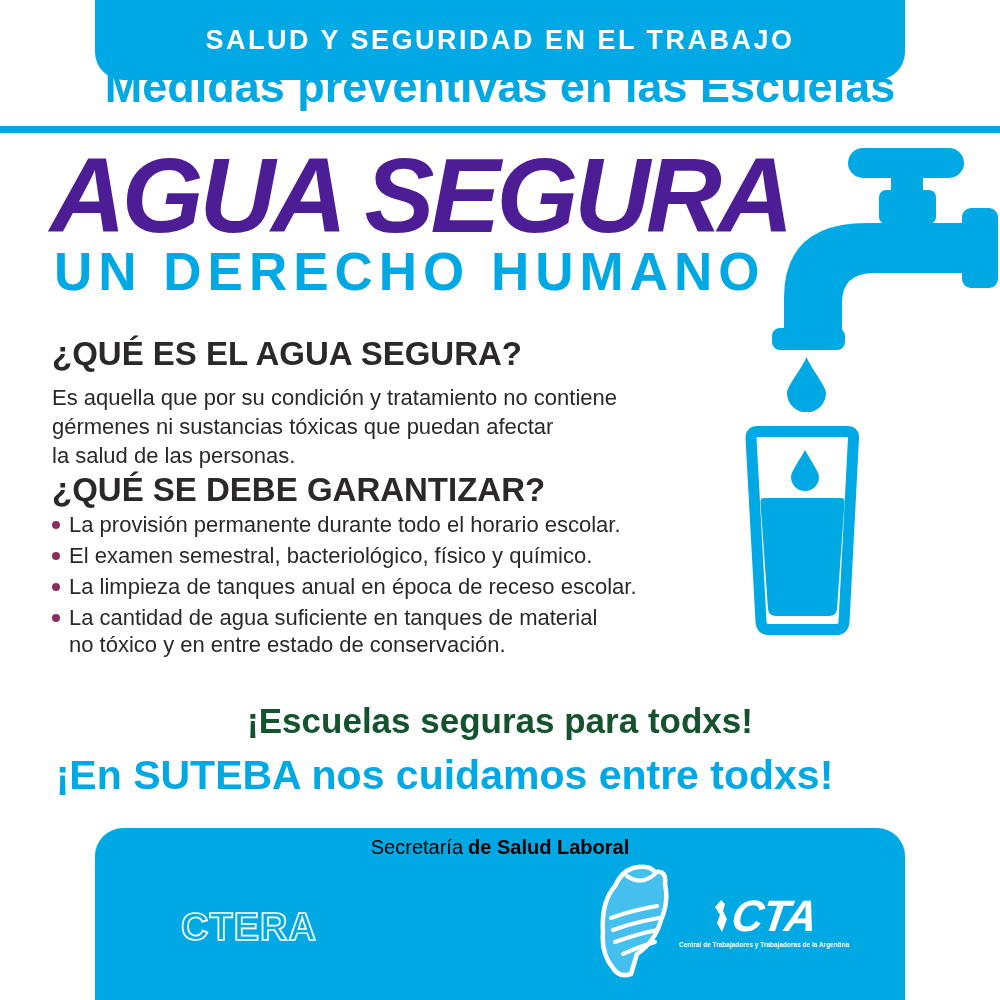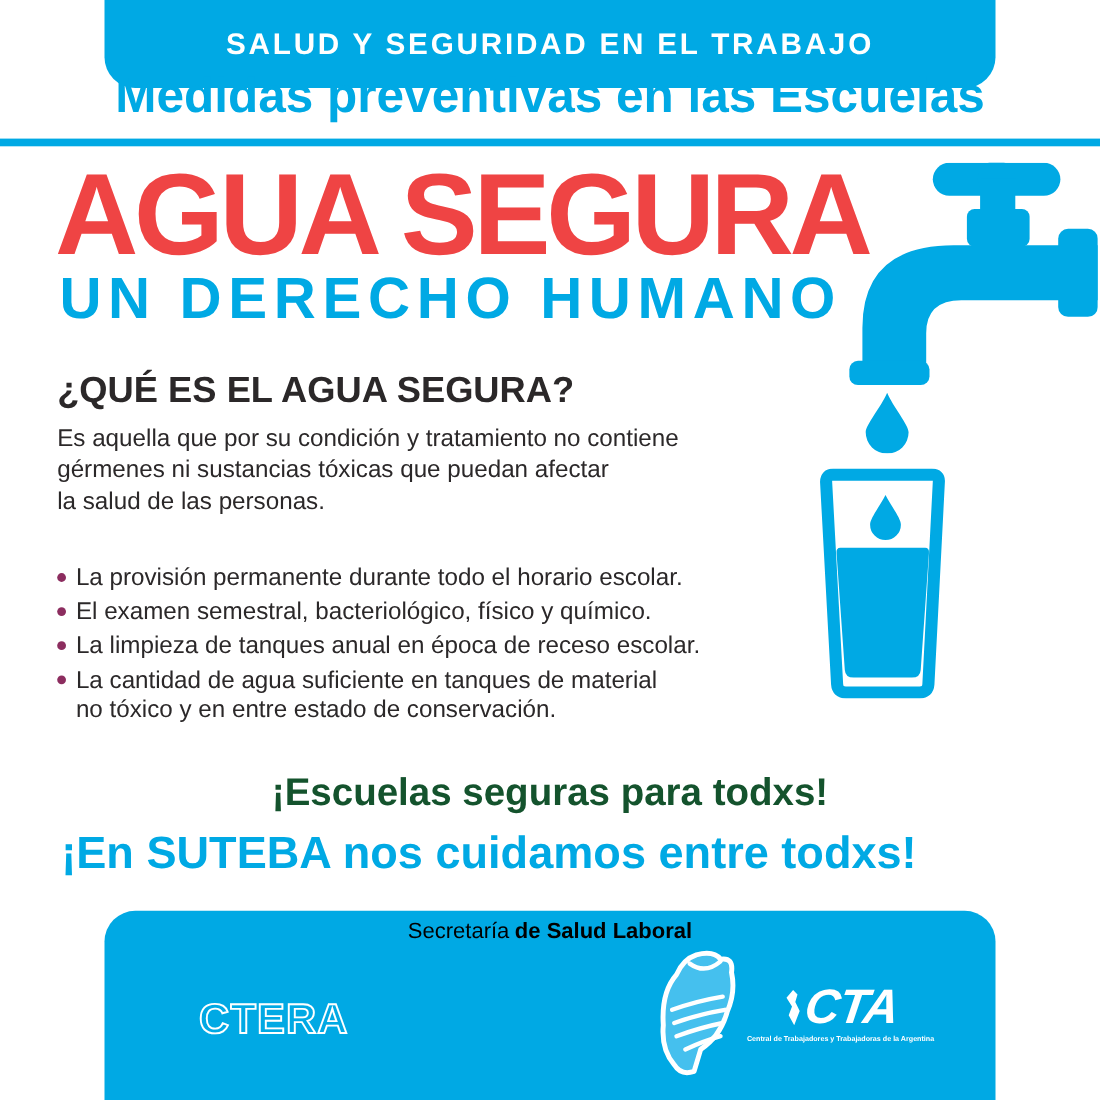--- a/index.html
+++ b/index.html
@@ -13,22 +13,22 @@
     border-radius:0 0 28px 28px;display:flex;align-items:center;justify-content:center;
   }
   .top-banner span{color:#fff;font-weight:700;font-size:27px;letter-spacing:2.5px;}
   .subtitle{
     position:absolute;left:0;top:64px;width:1000px;text-align:center;
     color:#00a9e4;font-weight:700;font-size:45px;line-height:1.0;letter-spacing:0px;
   }
   .rule{position:absolute;left:0;top:126px;width:1000px;height:7px;background:#00a9e4;}
   
   .hero-title{
-    position:absolute;left:50px;top:143px;color:#ef4444;font-weight:700;
-    font-size:105px;line-height:1.0;letter-spacing:-4px;white-space:nowrap;
+    position:absolute;left:50px;top:143px;color:#4c1d95;font-weight:700;
+    font-size:105px;line-height:1.0;letter-spacing:-4px;white-space:nowrap;font-style:italic;
   }
   .hero-sub{
     position:absolute;left:54px;top:245px;color:#00a9e4;font-weight:700;
     font-size:53px;line-height:1.0;letter-spacing:6px;white-space:nowrap;
   }
   .faucet{position:absolute;left:772px;top:148px;}
   
   .sec-heading{position:absolute;left:52px;color:#2b2829;font-weight:700;font-size:33px;line-height:1.0;white-space:nowrap;}
   .h-que-es{top:337px;}
   .h-garantizar{top:473px;}
@@ -88,20 +88,21 @@
     </g>
   </svg>
 
   <div class="sec-heading h-que-es">¿QUÉ ES EL AGUA SEGURA?</div>
   <div class="paragraph">
     <span>Es aquella que por su condición y tratamiento no contiene</span>
     <span>gérmenes ni sustancias tóxicas que puedan afectar</span>
     <span>la salud de las personas.</span>
   </div>
 
+  <div class="sec-heading h-garantizar">¿QUÉ SE DEBE GARANTIZAR?</div>
   <ul class="bullets">
     <li>
       <span class="dot"></span>
       <div class="blines">
           <span>La provisión permanente durante todo el horario escolar.</span>
         </div>
     </li>
     <li>
       <span class="dot"></span>
       <div class="blines">

